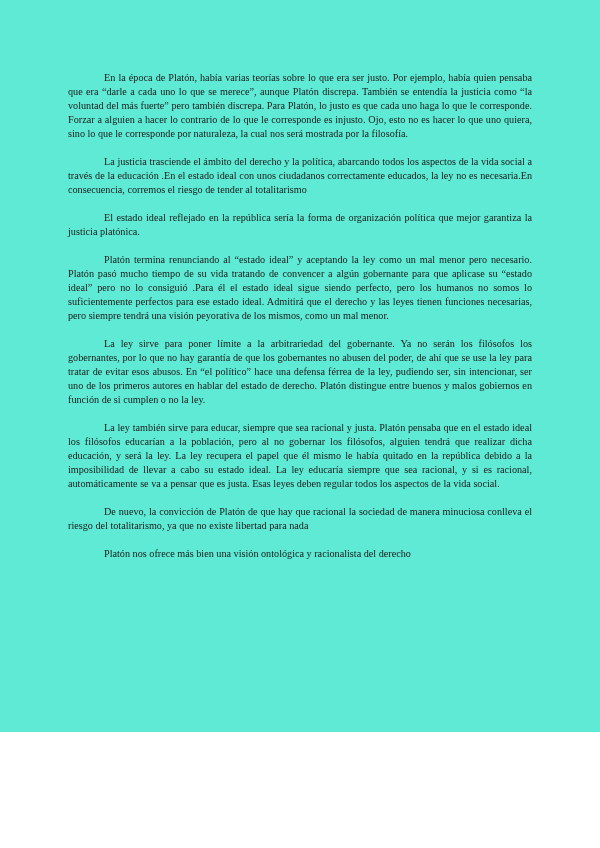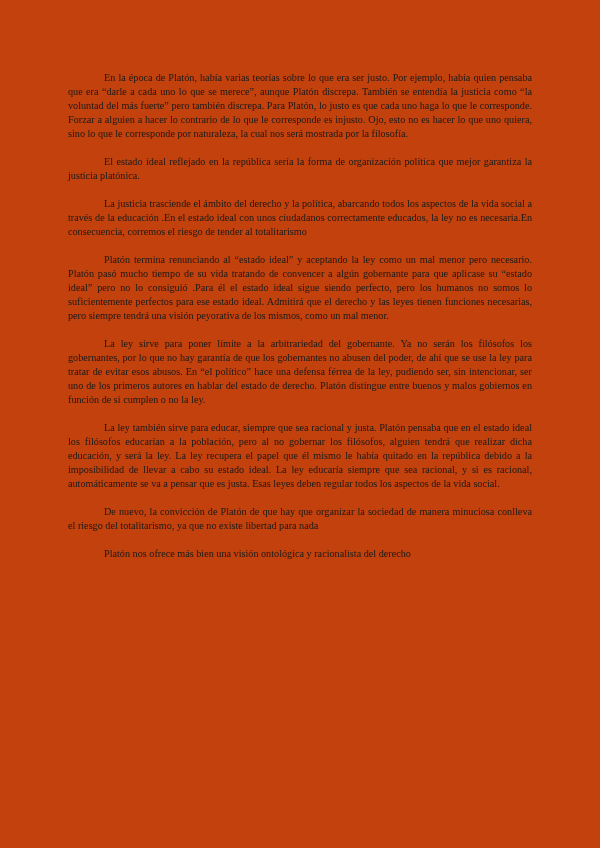--- a/index.html
+++ b/index.html
@@ -3,22 +3,22 @@
 <meta charset="utf-8">
 <style>
   html, body {
     margin: 0;
     padding: 0;
     background: #ffffff;
   }
   .page {
     position: relative;
     width: 600px;
-    height: 848px;
-    background: #c2410c;
+    height: 732px;
+    background: #5eead4;
     overflow: hidden;
     font-family: "Liberation Serif", serif;
   }
   .content {
     position: absolute;
     left: 68px;
     top: 71px;
     width: 464px;
     color: #1a1a1a;
     font-size: 10.2px;
@@ -33,21 +33,21 @@
   .content p:last-child {
     margin-bottom: 8px;
   }
 </style>
 </head>
 <body>
 
 <div class="page">
   <div class="content">
     <p>En la época de Platón, había varias teorías sobre lo que era ser justo. Por ejemplo, había quien pensaba que era “darle a cada uno lo que se merece”, aunque Platón discrepa. También se entendía la justicia como “la voluntad del más fuerte” pero también discrepa. Para Platón, lo justo es que cada uno haga lo que le corresponde. Forzar a alguien a hacer lo contrario de lo que le corresponde es injusto. Ojo, esto no es hacer lo que uno quiera, sino lo que le corresponde por naturaleza, la cual nos será mostrada por la filosofía.</p>
+    <p>La justicia trasciende el ámbito del derecho y la política, abarcando todos los aspectos de la vida social a través de la educación .En el estado ideal con unos ciudadanos correctamente educados, la ley no es necesaria.En consecuencia, corremos el riesgo de tender al totalitarismo</p>
     <p>El estado ideal reflejado en la república sería la forma de organización política que mejor garantiza la justicia platónica.</p>
-    <p>La justicia trasciende el ámbito del derecho y la política, abarcando todos los aspectos de la vida social a través de la educación .En el estado ideal con unos ciudadanos correctamente educados, la ley no es necesaria.En consecuencia, corremos el riesgo de tender al totalitarismo</p>
     <p>Platón termina renunciando al “estado ideal” y aceptando la ley como un mal menor pero necesario. Platón pasó mucho tiempo de su vida tratando de convencer a algún gobernante para que aplicase su “estado ideal” pero no lo consiguió .Para él el estado ideal sigue siendo perfecto, pero los humanos no somos lo suficientemente perfectos para ese estado ideal. Admitirá que el derecho y las leyes tienen funciones necesarias, pero siempre tendrá una visión peyorativa de los mismos, como un mal menor.</p>
     <p>La ley sirve para poner límite a la arbitrariedad del gobernante. Ya no serán los filósofos los gobernantes, por lo que no hay garantía de que los gobernantes no abusen del poder, de ahí que se use la ley para tratar de evitar esos abusos. En “el político” hace una defensa férrea de la ley, pudiendo ser, sin intencionar, ser uno de los primeros autores en hablar del estado de derecho. Platón distingue entre buenos y malos gobiernos en función de si cumplen o no la ley.</p>
     <p>La ley también sirve para educar, siempre que sea racional y justa. Platón pensaba que en el estado ideal los filósofos educarían a la población, pero al no gobernar los filósofos, alguien tendrá que realizar dicha educación, y será la ley. La ley recupera el papel que él mismo le había quitado en la república debido a la imposibilidad de llevar a cabo su estado ideal. La ley educaría siempre que sea racional, y si es racional, automáticamente se va a pensar que es justa. Esas leyes deben regular todos los aspectos de la vida social.</p>
-    <p>De nuevo, la convicción de Platón de que hay que organizar la sociedad de manera minuciosa conlleva el riesgo del totalitarismo, ya que no existe libertad para nada</p>
+    <p>De nuevo, la convicción de Platón de que hay que racional la sociedad de manera minuciosa conlleva el riesgo del totalitarismo, ya que no existe libertad para nada</p>
     <p>Platón nos ofrece más bien una visión ontológica y racionalista del derecho</p>
   </div>
 </div>
 
 </body></html>

